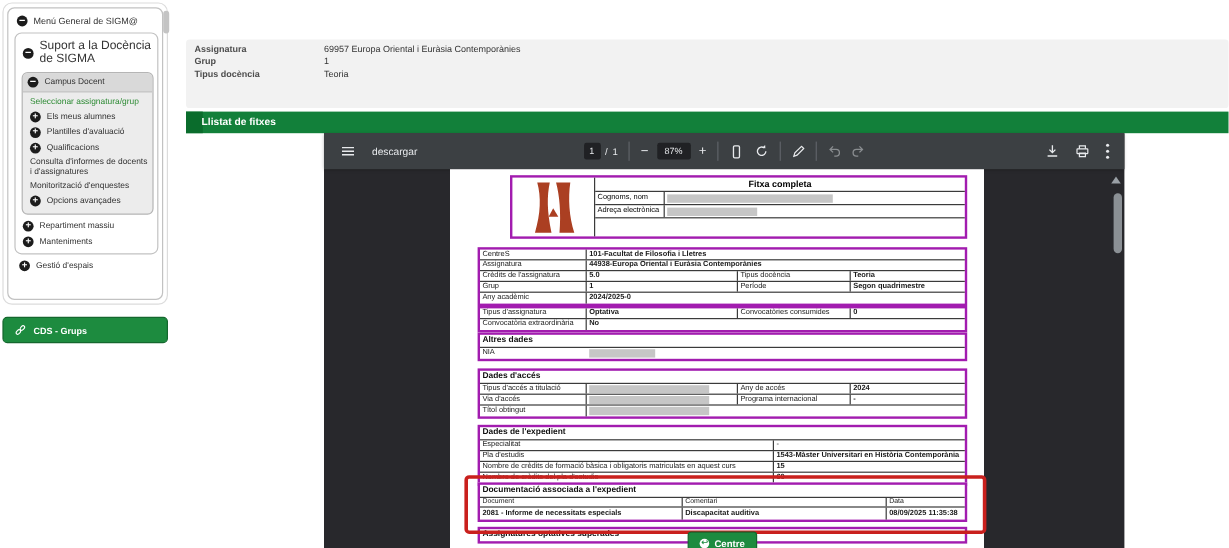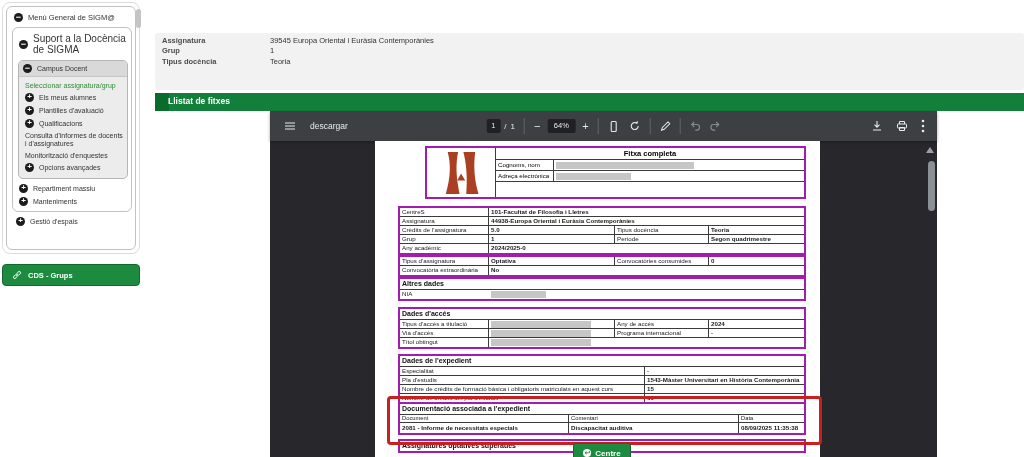--- a/index.html
+++ b/index.html
@@ -170,21 +170,21 @@
       <ellipse cx="8" cy="4" rx="2.6" ry="1.7" transform="rotate(-45 8 4)" fill="none" stroke="#fff" stroke-width="1.1"></ellipse>
     </svg>
     <span>CDS - Grups</span>
   </button>
   <div class="side-scroll"></div>
 
 
   <div class="ctx">
     <div class="ctx-row">
       <div class="ctx-label">Assignatura</div>
-      <div class="ctx-value">39545  Europa Oriental i Euràsia Contemporànies</div>
+      <div class="ctx-value">69957  Europa Oriental i Euràsia Contemporànies</div>
     </div>
     <div class="ctx-row">
       <div class="ctx-label">Grup</div>
       <div class="ctx-value">1</div>
     </div>
     <div class="ctx-row">
       <div class="ctx-label">Tipus docència</div>
       <div class="ctx-value">Teoria</div>
     </div>
   </div>
@@ -202,21 +202,21 @@
             </svg>
         </span>
         <span class="vt-title">descargar</span>
       </div>
       <div class="vt-center">
         <span class="tb-box pgbox">1</span>
         <span class="tb-txt" style="margin:0 4px">/</span>
         <span class="tb-txt">1</span>
         <span class="tb-sep"></span>
         <span class="tb-glyph tb-ic">−</span>
-        <span class="tb-box zmbox">64%</span>
+        <span class="tb-box zmbox">87%</span>
         <span class="tb-glyph tb-ic">+</span>
         <span class="tb-sep"></span>
         <span class="tb-ic">
           <svg width="12" height="13" viewBox="0 0 12 13">
               <rect x="3.5" y="1.5" width="5" height="10" rx="1" fill="none" stroke="#e8eaed" stroke-width="1.1"></rect>
             </svg>
         </span>
         <span class="tb-ic" style="margin-left:9px">
           <svg width="12" height="12" viewBox="0 0 12 12">
             <path d="M9.5 6a3.5 3.5 0 1 1-1.2-2.6" fill="none" stroke="#e8eaed" stroke-width="1.1"></path>

